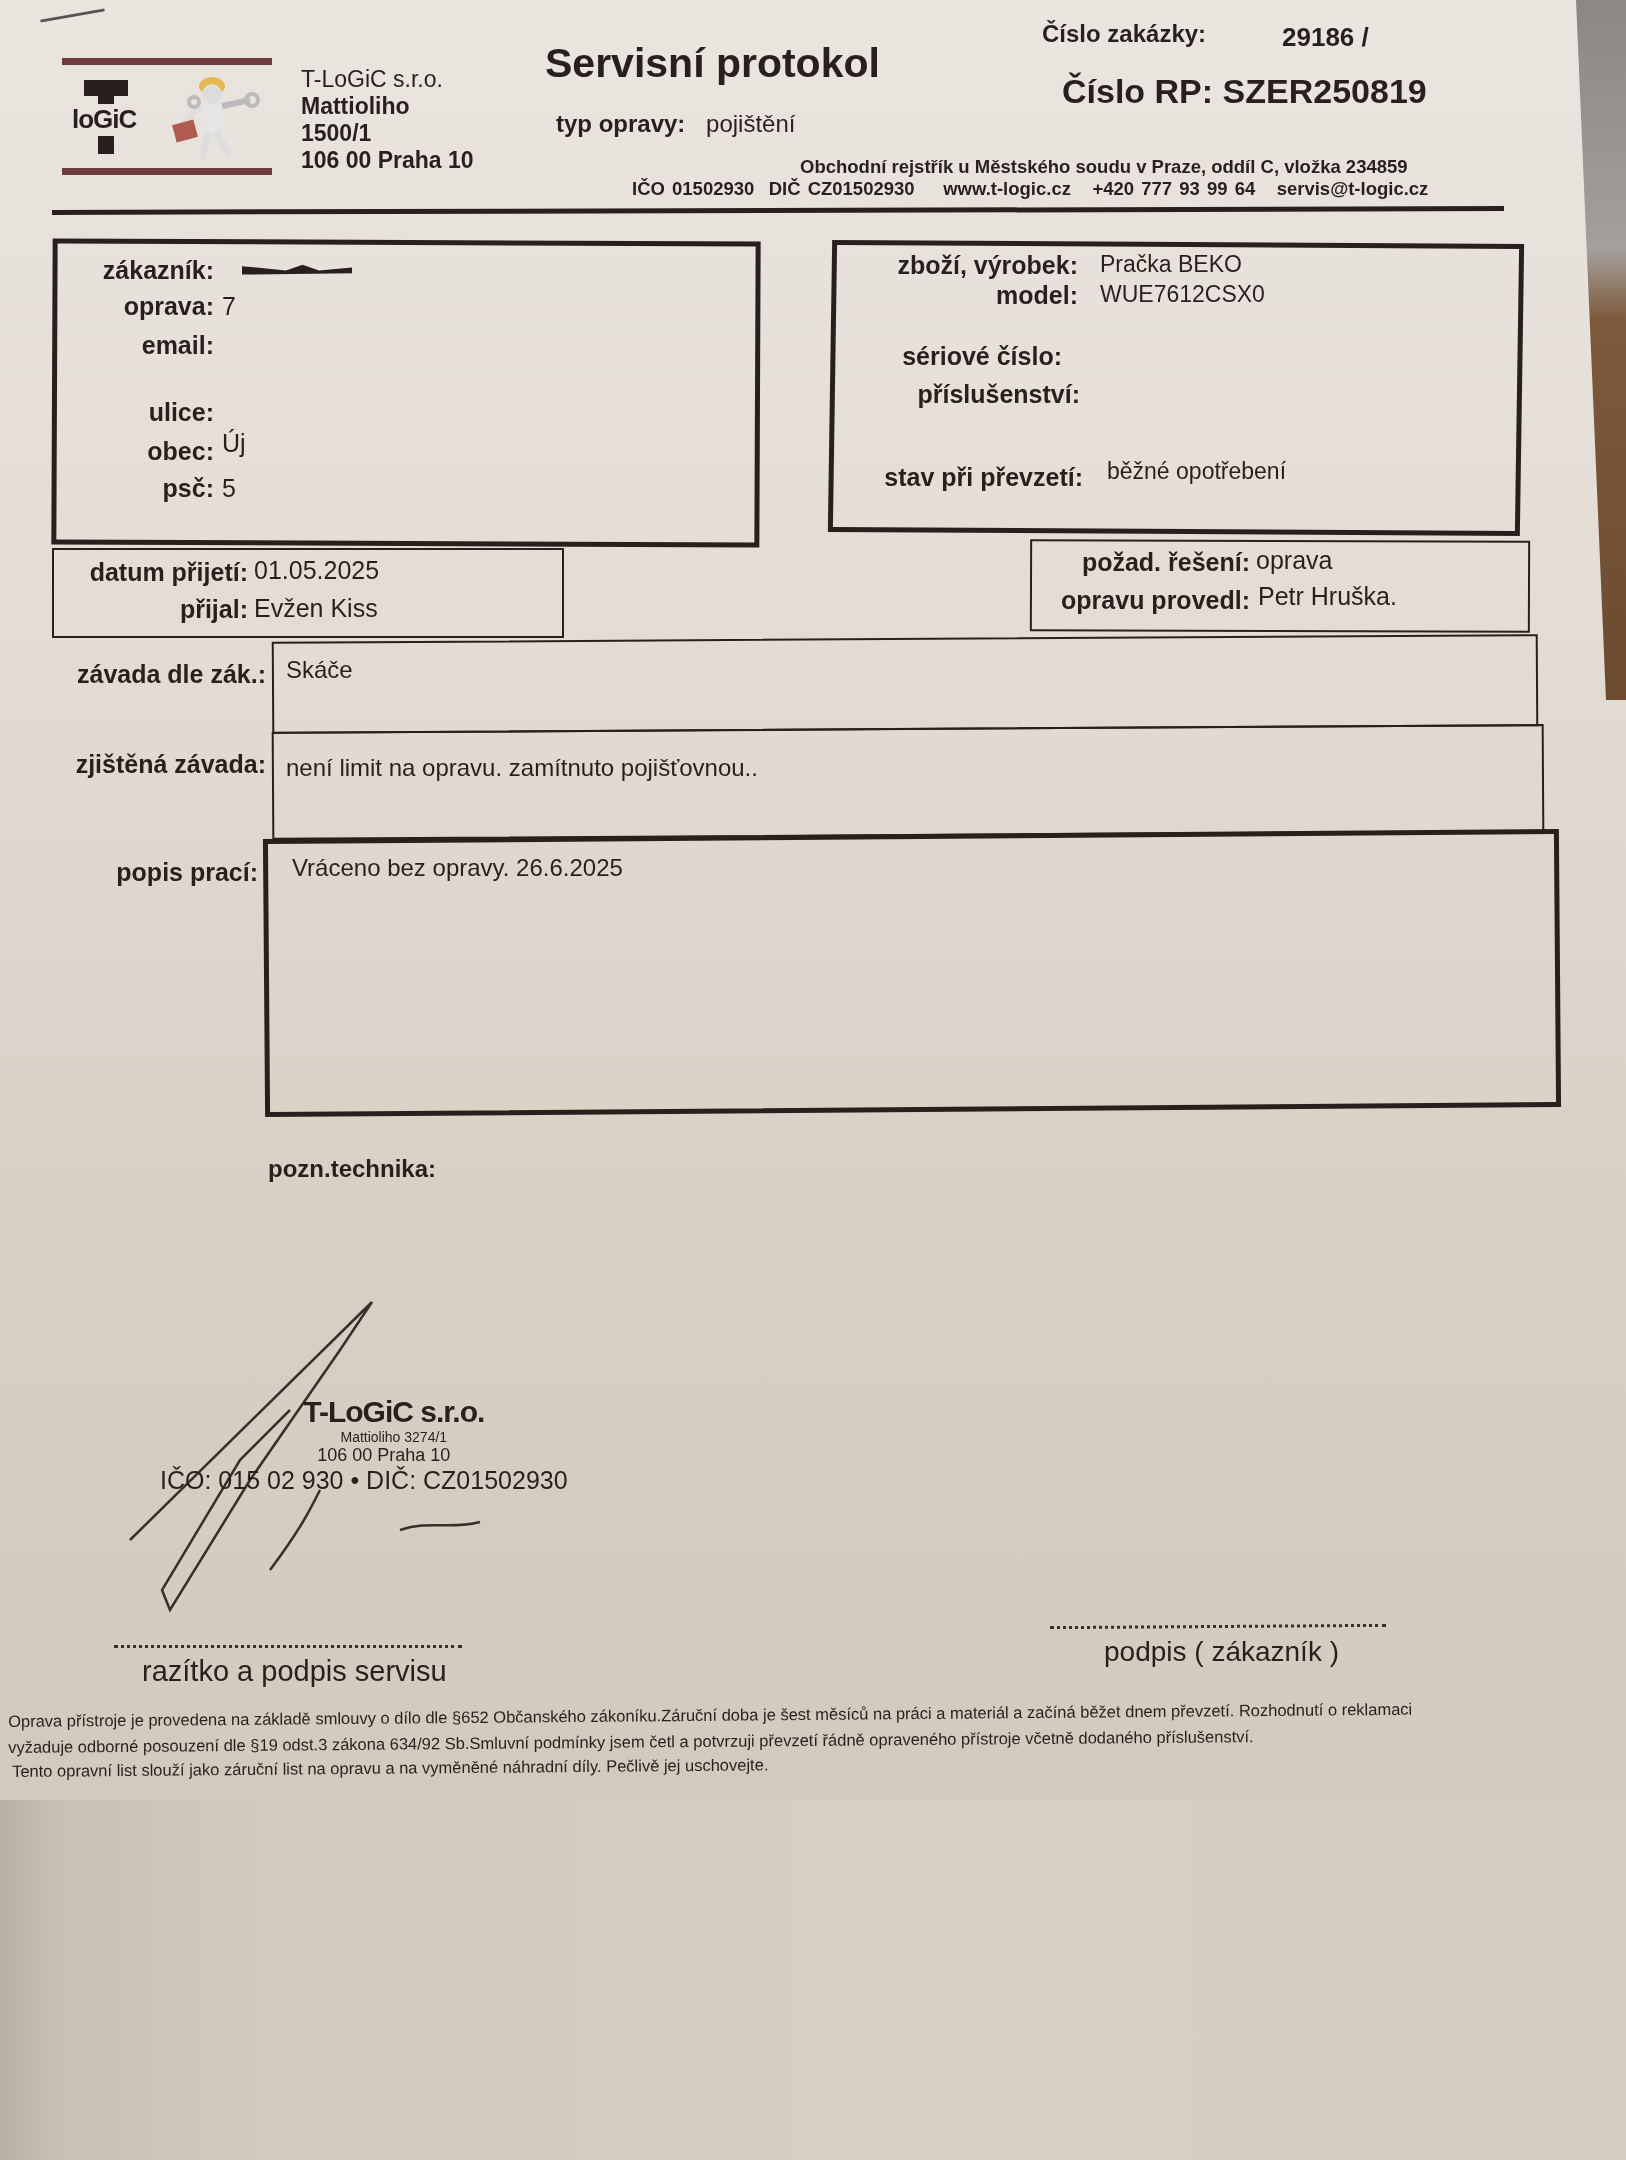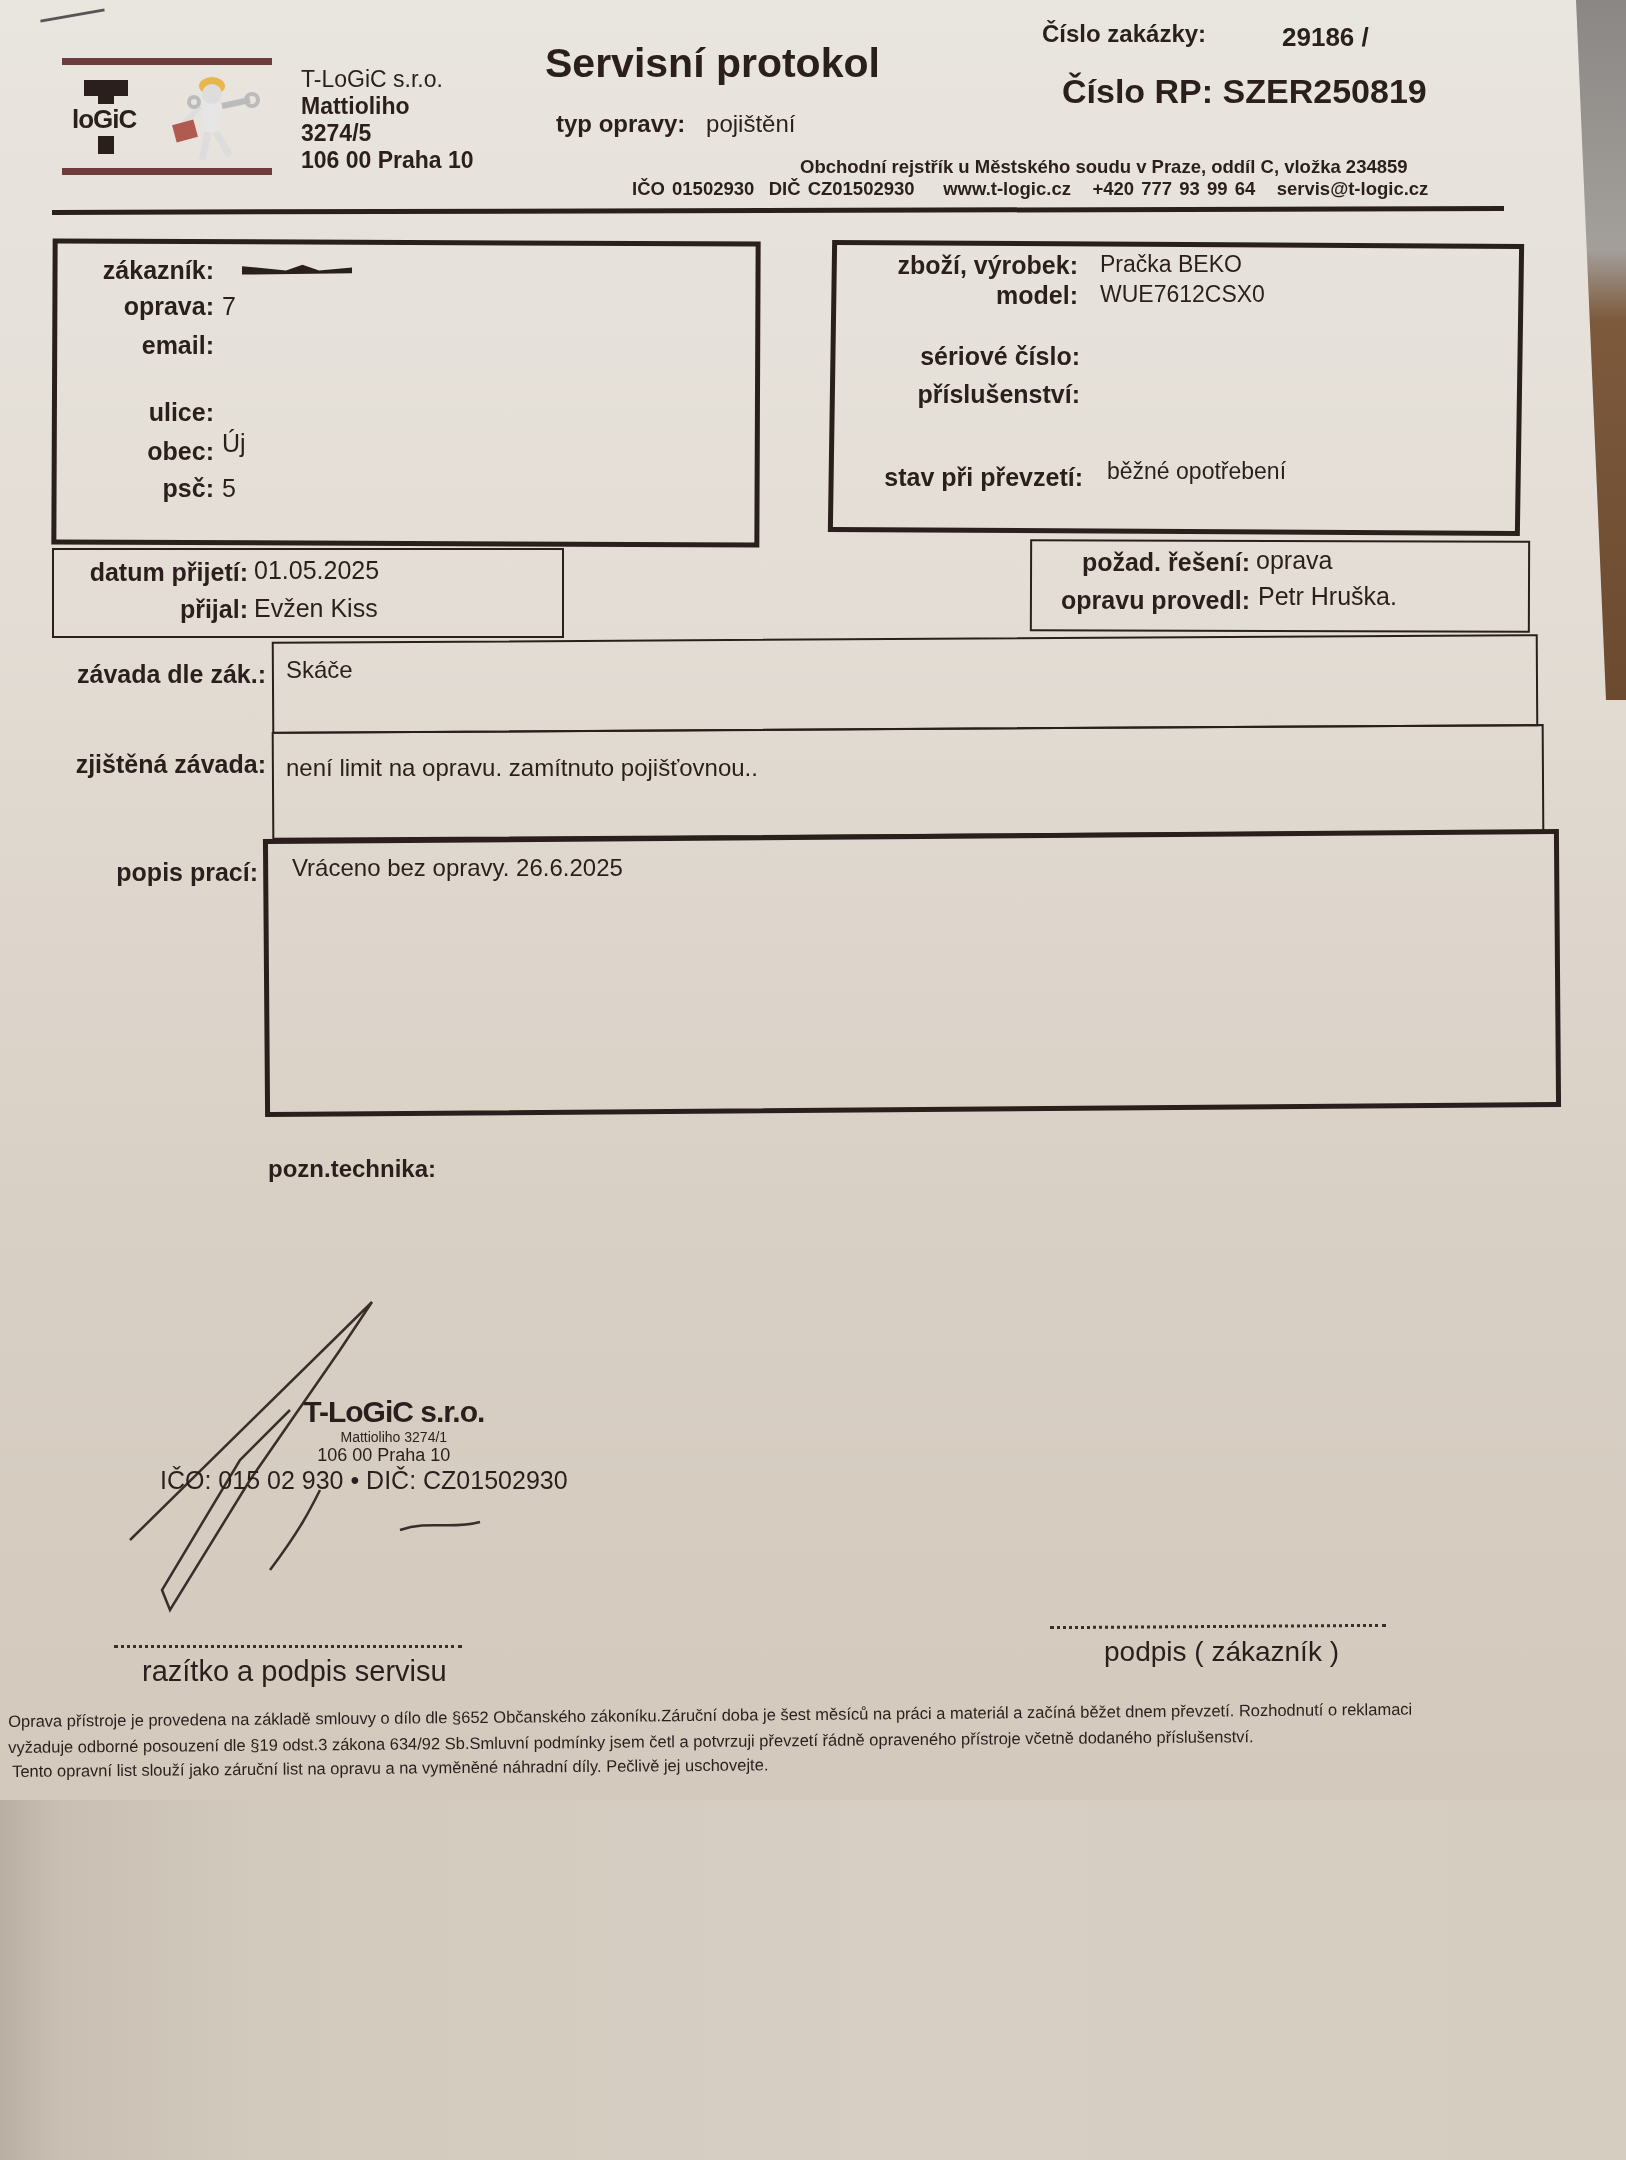--- a/index.html
+++ b/index.html
@@ -52,21 +52,21 @@
     <path d="M52 34 L80 28" stroke="#bbb" stroke-width="6"></path>
     <circle cx="82" cy="28" r="6" fill="none" stroke="#bbb" stroke-width="4"></circle>
     <circle cx="24" cy="30" r="5" fill="none" stroke="#bbb" stroke-width="4"></circle>
     <path d="M38 60 L32 88 M46 60 L60 84" stroke="#ddd" stroke-width="7"></path>
   </svg>
 </div>
 
 <div class="abs" style="left:301px;top:66px;font-size:23px;line-height:27px;">
   <div>T-LoGiC s.r.o.</div>
   <div class="b">Mattioliho</div>
-  <div class="b">3274/5</div>
+  <div class="b">1500/1</div>
   <div class="b">106 00 Praha 10</div>
 </div>
 
 <div class="abs b" style="left:545px;top:40px;font-size:41px;">Servisní protokol</div>
 <div class="abs" style="left:556px;top:110px;font-size:24px;">
   <span class="b">typ opravy:</span>
   <span style="margin-left:14px;">pojištění</span>
 </div>
 
 <div class="abs b" style="left:1042px;top:20px;font-size:24px;">Číslo zakázky:</div>
@@ -98,21 +98,21 @@
 <div class="lbl" style="right:1412px;top:437px;">obec:</div>
 <div class="val" style="left:222px;top:437px;"></div>
 <div class="lbl" style="right:1412px;top:474px;">psč:</div>
 <div class="val" style="left:222px;top:474px;">5</div>
 
 <div class="box" style="left:830px;top:242px;width:692px;height:292px;border-width:5px;transform:rotate(0.35deg) skewX(-0.5deg);"></div>
 <div class="lbl" style="right:548px;top:251px;">zboží, výrobek:</div>
 <div class="val" style="left:1100px;top:251px;font-size:23px;">Pračka BEKO</div>
 <div class="lbl" style="right:548px;top:281px;">model:</div>
 <div class="val" style="left:1100px;top:281px;font-size:23px;">WUE7612CSX0</div>
-<div class="lbl" style="right:546px;top:342px;">sériové číslo:</div>
+<div class="lbl" style="right:564px;top:342px;">sériové číslo:</div>
 <div class="lbl" style="right:546px;top:380px;">příslušenství:</div>
 <div class="lbl" style="right:543px;top:463px;">stav při převzetí:</div>
 <div class="val" style="left:1107px;top:458px;font-size:23px;">běžné opotřebení</div>
 
 <div class="box" style="left:52px;top:548px;width:512px;height:90px;border-width:2px;"></div>
 <div class="lbl" style="right:1378px;top:558px;">datum přijetí:</div>
 <div class="val" style="left:254px;top:556px;">01.05.2025</div>
 <div class="lbl" style="right:1378px;top:595px;">přijal:</div>
 <div class="val" style="left:254px;top:594px;">Evžen Kiss</div>
 

